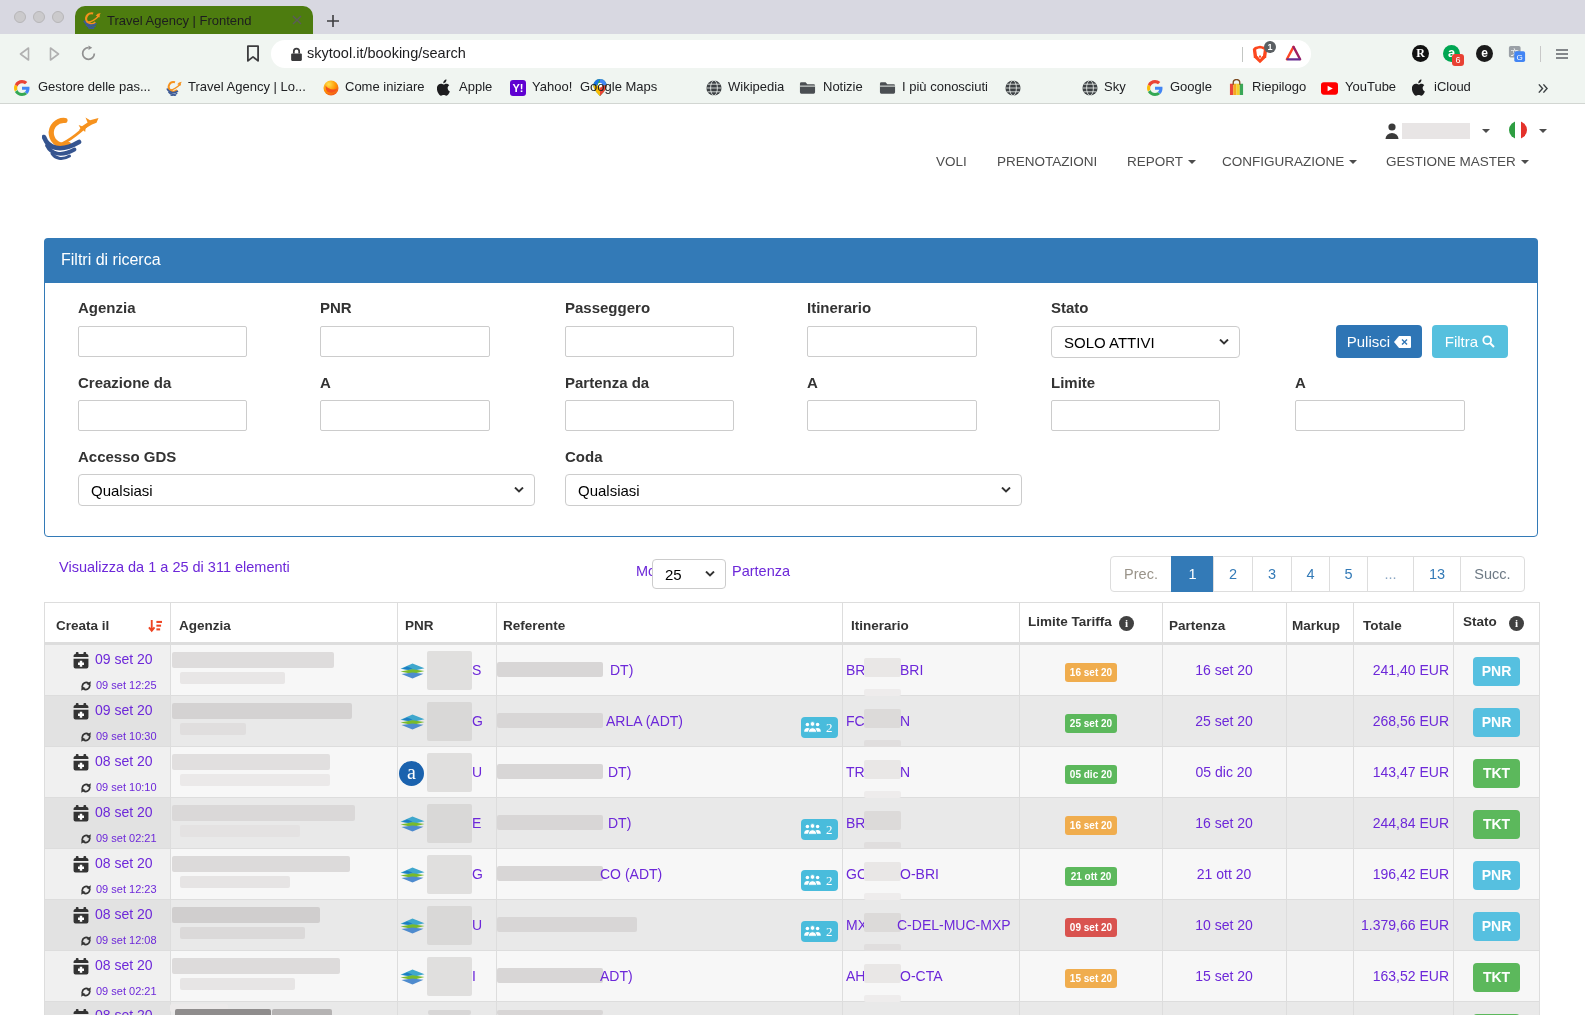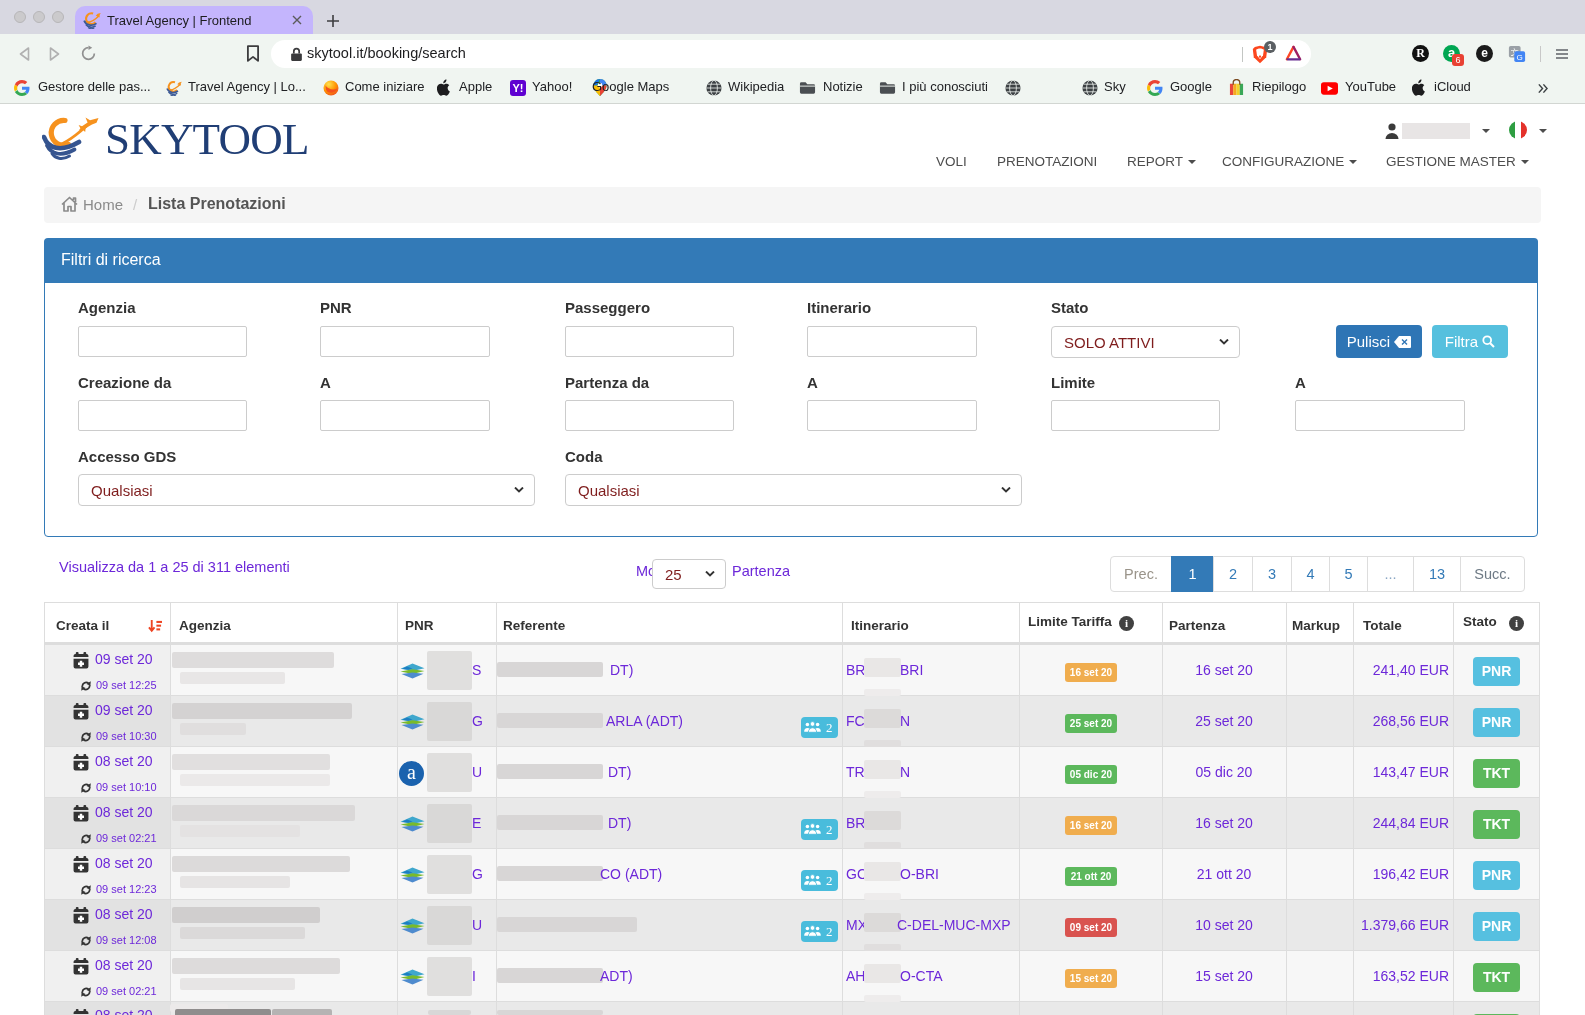--- a/index.html
+++ b/index.html
@@ -1,31 +1,31 @@
 <!DOCTYPE html>
 <html><head>
 <meta charset="utf-8">
 <style>
 * { margin:0; padding:0; box-sizing:border-box; }
 html,body { width:1585px; height:1015px; overflow:hidden; font-family:"Liberation Sans", sans-serif; background:#fff; }
 .abs { position:absolute; }
 #titlebar { position:absolute; left:0; top:0; width:1585px; height:34px; background:#d8d8e1; }
 .tlight { position:absolute; top:11px; width:12px; height:12px; border-radius:50%; background:#cbcacc; border:0.5px solid #b7b6b8; }
-#tab { position:absolute; left:75px; top:6px; width:238px; height:28px; background:#c4b5fd; border-radius:10px 10px 0 0; }
+#tab { position:absolute; left:75px; top:6px; width:238px; height:28px; background:#4d7c0f; border-radius:10px 10px 0 0; }
 #tabtitle { position:absolute; left:32px; top:7px; font-size:13px; color:#1d1d1f; white-space:nowrap; }
 #toolbar { position:absolute; left:0; top:34px; width:1585px; height:38px; background:#f0f5f1; }
 #urlbar { position:absolute; left:271px; top:6px; width:1040px; height:28px; background:#ffffff; border-radius:14px; }
 #bookmarks { position:absolute; left:0; top:72px; width:1585px; height:32px; background:#f0f5f1; border-bottom:1px solid #d2d6d2; }
 .bmk { position:absolute; top:7px; height:18px; font-size:13px; color:#202124; white-space:nowrap; }
 #page { position:absolute; left:0; top:104px; width:1585px; height:911px; background:#fff; }
 .navitem { position:absolute; font-size:13.5px; color:#4d4d4d; white-space:nowrap; }
 .caret { display:inline-block; width:0; height:0; border-left:4px solid transparent; border-right:4px solid transparent; border-top:4px solid #4d4d4d; margin-left:5px; vertical-align:2px; }
 .flabel { position:absolute; font-size:15px; font-weight:bold; color:#333; white-space:nowrap; }
 .finput { position:absolute; height:31px; border:1px solid #ccc; border-radius:2px; background:#fff; }
-.fselect { position:absolute; border:1px solid #ccc; border-radius:4px; background:#fff; font-size:15px; color:#7f1d1d; }
+.fselect { position:absolute; border:1px solid #ccc; border-radius:4px; background:#fff; font-size:15px; color:#000000; }
 .fselect span { position:absolute; left:12px; }
 .pgcell { position:absolute; height:36px; border:1px solid #ddd; font-size:14.5px; text-align:center; line-height:34px; background:#fff; }
 .th { position:absolute; font-size:13.5px; font-weight:bold; color:#333; white-space:nowrap; }
 .blur { position:absolute; border-radius:2px; background-image:linear-gradient(90deg, rgba(255,255,255,0.0) 0 15%, rgba(125,115,115,0.07) 15% 32%, rgba(255,255,255,0.16) 32% 50%, rgba(105,105,125,0.06) 50% 68%, rgba(255,255,255,0.08) 68% 84%, rgba(140,130,130,0.05) 84% 100%); }
 .pill { position:absolute; border-radius:3px; color:#fff; font-size:10px; font-weight:bold; text-align:center; }
 .spill { position:absolute; width:47px; height:29px; border-radius:4px; color:#fff; font-size:14px; font-weight:bold; text-align:center; line-height:29px; }
 .rowtxt { position:absolute; font-size:14px; color:#6d28d9; white-space:nowrap; }
 .ic { position:absolute; }
 </style>
 </head>
@@ -137,21 +137,21 @@
 <div class="abs" style="left:510px;top:8px;width:16px;height:16px;border-radius:3px;background:#5f01d1;color:#fff;font-size:11px;font-weight:bold;text-align:center;line-height:16px;">Y!</div>
 <div class="bmk" style="left:532px;">Yahoo!</div>
 <svg class="ic" width="14" height="17" viewBox="0 0 14 18" style="left:593px;top:7px;">
       <path d="M7 0 C3.1 0 0 3.1 0 7 c0 5 7 11 7 11 s7-6 7-11 C14 3.1 10.9 0 7 0 Z" fill="#34A853"></path>
       <path d="M7 0 C3.1 0 0 3.1 0 7 l3.5 0 Z" fill="#1A73E8"></path>
       <path d="M7 0 C10.9 0 14 3.1 14 7 L7 7 Z" fill="#4285F4"></path>
       <path d="M0 7 c0 5 7 11 7 11 L7 7 Z" fill="#FBBC04"></path>
       <path d="M14 7 c0 5-7 11-7 11 L7 7 Z" fill="#EA4335"></path>
       <circle cx="7" cy="6.5" r="2.4" fill="#fff"></circle>
     </svg>
-<div class="bmk" style="left:592px;">Google Maps</div>
+<div class="bmk" style="left:580px;">Google Maps</div>
 <svg class="ic" width="16" height="16" viewBox="0 0 16 16" style="left:706px;top:8px;">
       <circle cx="8" cy="8" r="7.6" fill="#3c4043"></circle>
       <ellipse cx="8" cy="8" rx="3.4" ry="7.6" fill="none" stroke="#f0f5f1" stroke-width="0.8"></ellipse>
       <path d="M0.4 8 H15.6 M1.6 4.2 H14.4 M1.6 11.8 H14.4" stroke="#f0f5f1" stroke-width="0.8"></path>
     </svg>
 <div class="bmk" style="left:728px;">Wikipedia</div>
 <svg class="ic" width="17" height="14" viewBox="0 0 18 14" style="left:799px;top:9px;">
       <path d="M1 2.5 a1.5 1.5 0 0 1 1.5-1.5 H7 l1.8 2 H15.5 a1.5 1.5 0 0 1 1.5 1.5 V11.5 a1.5 1.5 0 0 1-1.5 1.5 H2.5 A1.5 1.5 0 0 1 1 11.5 Z" fill="#4a4e52"></path>
       <path d="M1 5 H17" stroke="#f0f5f1" stroke-width="1"></path>
     </svg>
@@ -204,46 +204,37 @@
 </div>
 <div id="page">
 <svg class="abs" width="58" height="48" viewBox="0 0 58 48" style="left:42px;top:12px;">
 <path d="M23 4.5 A 12.5 12.5 0 1 0 26.5 28.5" fill="none" stroke="#f6921e" stroke-width="5.2" stroke-linecap="round"></path>
 <path d="M5 30 C 14 33 27 26 45 9.5" fill="none" stroke="#f6921e" stroke-width="2.8" stroke-linecap="round"></path>
 <path d="M56.5 2 L48 4.2 L43.5 1.6 L45.6 6.4 L40 10.2 L36.6 9 L38.4 12.2 L36.8 14.6 L40.4 13.6 L43.2 16 L43.6 12.2 L50 8.4 L54.5 6.8 Z" fill="#f6921e"></path>
 <path d="M2 21 C 6 32 18 37 37 26" fill="none" stroke="#35548f" stroke-width="4.6" stroke-linecap="round"></path>
 <path d="M5 29.5 C 9 38 19 41 32.5 33.5" fill="none" stroke="#35548f" stroke-width="3.8" stroke-linecap="round"></path>
 <path d="M10 37.5 C 13 42.5 20 44.5 27.5 40" fill="none" stroke="#35548f" stroke-width="3" stroke-linecap="round"></path>
 </svg>
-<div class="abs" style="left:105px;top:9px;font-family:'Liberation Serif',serif;font-size:45px;color:#203e75;letter-spacing:-0.8px;">SKYTOOL</div>
 <svg class="abs" width="14" height="16" viewBox="0 0 14 16" style="left:1385px;top:19px;">
       <circle cx="7" cy="4" r="3.6" fill="#3a3a3a"></circle>
       <path d="M0.5 16 a6.5 6 0 0 1 13 0 Z" fill="#3a3a3a"></path>
     </svg>
 <div class="abs" style="left:1402px;top:19px;width:68px;height:16px;background:#e8e5e5;"></div>
 <div class="caret abs" style="left:1477px;top:25px;"></div>
 <div class="abs" style="left:1509px;top:17px;width:18px;height:18px;border-radius:50%;overflow:hidden;">
 <div class="abs" style="left:0;top:0;width:6px;height:18px;background:#2e9e41;"></div>
 <div class="abs" style="left:6px;top:0;width:6px;height:18px;background:#fff;"></div>
 <div class="abs" style="left:12px;top:0;width:6px;height:18px;background:#e4322b;"></div>
     </div>
 <div class="caret abs" style="left:1534px;top:25px;"></div>
 <div class="navitem" style="left:936px;top:50px;">VOLI</div>
 <div class="navitem" style="left:997px;top:50px;">PRENOTAZIONI</div>
 <div class="navitem" style="left:1127px;top:50px;">REPORT<span class="caret"></span></div>
 <div class="navitem" style="left:1222px;top:50px;">CONFIGURAZIONE<span class="caret"></span></div>
 <div class="navitem" style="left:1386px;top:50px;">GESTIONE MASTER<span class="caret"></span></div>
-<div class="abs" style="left:44px;top:83px;width:1497px;height:36px;background:#f5f5f5;border-radius:4px;font-size:15px;">
-<svg class="ic" width="17" height="16" viewBox="0 0 17 16" style="left:17px;top:9px;">
-        <path d="M1 8.5 L8.5 1.5 L16 8.5 M3 7 V15 H7 V10.5 H10 V15 H14 V7 M12.5 4 V2 H14.5 V6" fill="none" stroke="#8b8b8b" stroke-width="1.7" stroke-linejoin="round"></path>
-      </svg>
-<span class="abs" style="left:39px;top:9px;color:#8b8b8b;">Home</span>
-<span class="abs" style="left:89px;top:9px;color:#ccc;">/</span>
-<span class="abs" style="left:104px;top:8px;color:#555;font-weight:bold;font-size:16px;">Lista Prenotazioni</span>
-    </div>
 <div class="abs" style="left:44px;top:135px;width:1494px;height:298px;border:1px solid #337ab7;border-radius:4px;background:#fff;"></div>
 <div class="abs" style="left:44px;top:134px;width:1494px;height:45px;background:#337ab7;border-radius:4px 4px 0 0;"></div>
 <span class="abs" style="left:61px;top:147px;color:#fff;font-size:16px;">Filtri di ricerca</span>
 <div class="flabel" style="left:78px;top:195px;">Agenzia</div>
 <div class="flabel" style="left:320px;top:195px;">PNR</div>
 <div class="flabel" style="left:565px;top:195px;">Passeggero</div>
 <div class="flabel" style="left:807px;top:195px;">Itinerario</div>
 <div class="flabel" style="left:1051px;top:195px;">Stato</div>
 <div class="finput" style="left:78px;top:222px;width:169px;"></div>
 <div class="finput" style="left:320px;top:222px;width:170px;"></div>

